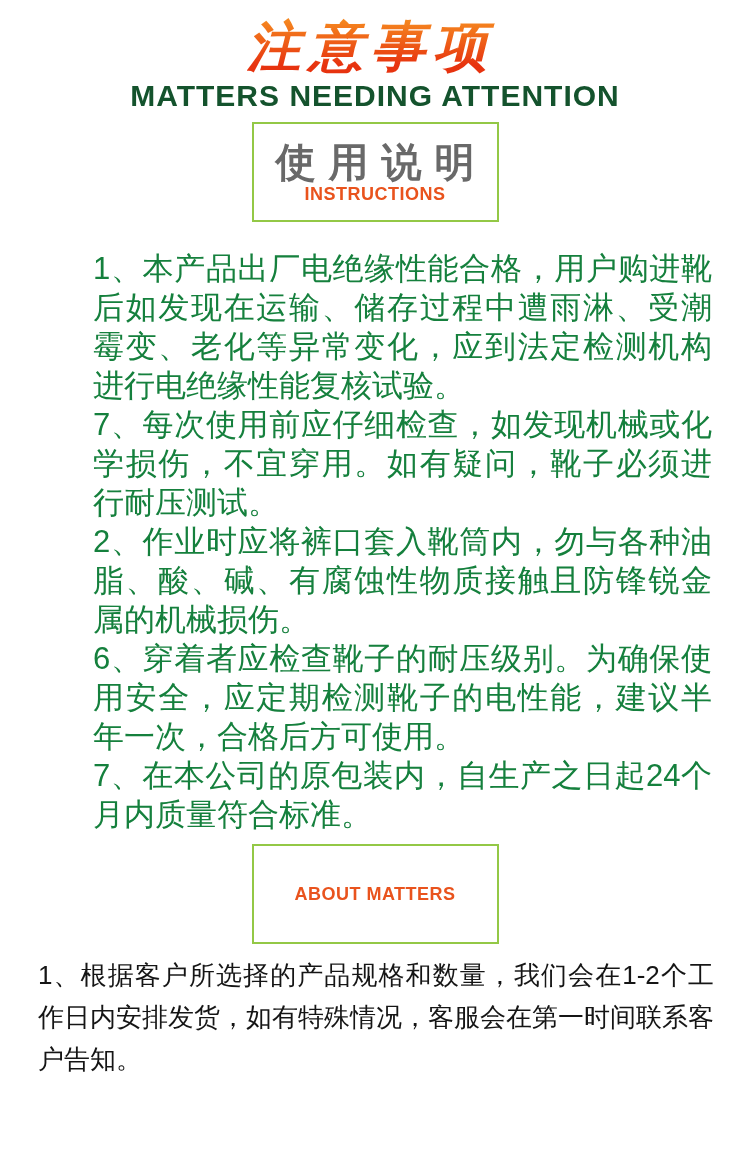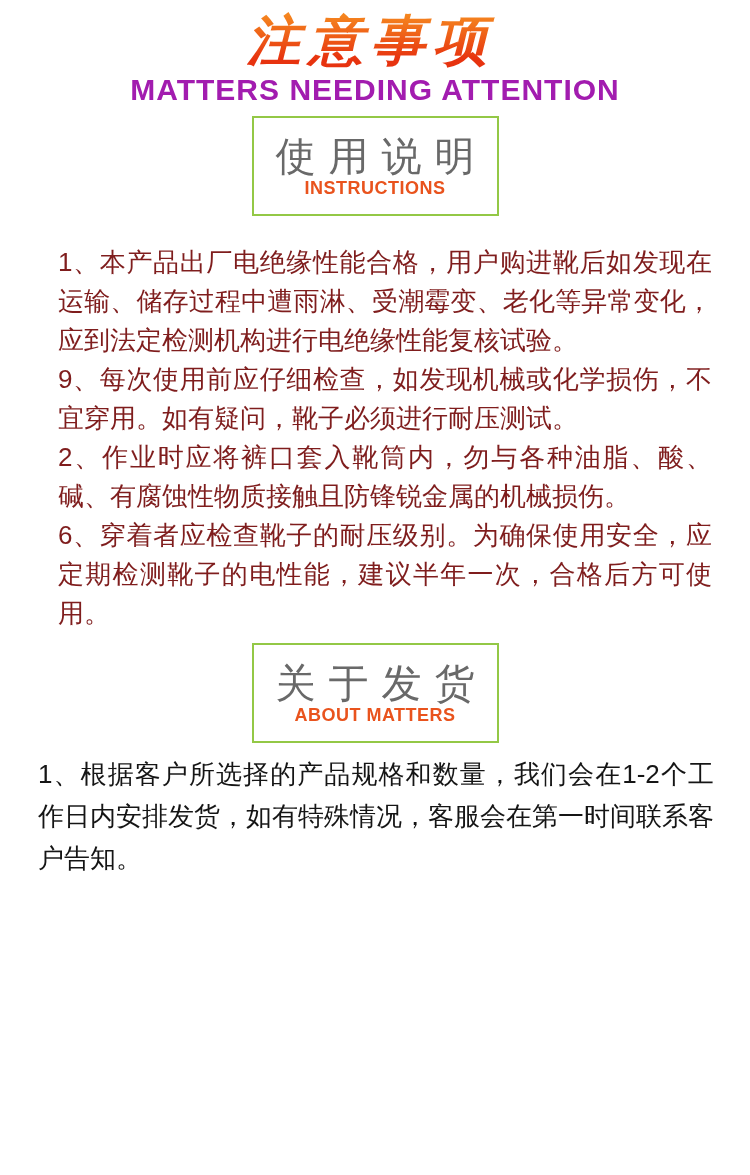--- a/index.html
+++ b/index.html
@@ -7,82 +7,83 @@
   body {
     width: 750px;
     height: 1175px;
     margin: 0 auto;
     font-family: "Liberation Sans", sans-serif;
     overflow: hidden;
   }
   .page { width: 750px; height: 1175px; background: #ffffff; }
 
   
-  .header { text-align: center; padding-top: 10px; }
+  .header { text-align: center; padding-top: 16px; }
   .main-title {
     display: inline-block;
     font-size: 54px;
     font-weight: 900;
     font-style: italic;
     letter-spacing: 8px;
     line-height: 60px;
     background: linear-gradient(180deg, #f5861f 8%, #e7330f 82%);
     -webkit-background-clip: text;
     background-clip: text;
     color: transparent;
     padding-right: 8px;
   }
   .sub-title {
     margin-top: 4px;
     font-size: 30px;
     font-weight: 600;
     letter-spacing: 1px;
-    color: #a21caf;
+    color: #14532d;
     line-height: 32px;
   }
 
   
   .section-box {
     width: 247px;
     height: 100px;
     border: 2px solid #93c846;
     margin: 10px auto 0 auto;
     display: flex;
     flex-direction: column;
     align-items: center;
     justify-content: center;
     background: #ffffff;
   }
   .box-cn {
     font-size: 40px;
-    font-weight: 400;
+    font-weight: 700;
     color: #696969;
     letter-spacing: 13px;
     text-indent: 13px;
     line-height: 44px;
     white-space: nowrap;
   }
   .box-en {
     font-size: 18px;
     font-weight: 700;
     color: #e9531d;
     letter-spacing: 0.5px;
     line-height: 20px;
     white-space: nowrap;
   }
 
   
   .instructions-list {
     padding: 27px 38px 0 58px;
   }
   .instructions-list p {
-    font-size: 26px;
+    font-size: 31px;
     line-height: 39px;
-    color: #7f1d1d;
+    color: #15803d;
     text-align: justify;
+    margin-left: 35px;
   }
 
   
   .delivery-list {
     padding: 10px 36px 0 38px;
   }
   .delivery-list p {
     font-size: 26px;
     line-height: 42px;
     color: #151515;
@@ -99,27 +100,27 @@
     <div class="sub-title">MATTERS NEEDING ATTENTION</div>
   </div>
 
   <div class="section-box">
     <div class="box-cn">使用说明</div>
     <div class="box-en">INSTRUCTIONS</div>
   </div>
 
   <div class="instructions-list">
     <p>1、本产品出厂电绝缘性能合格，用户购进靴后如发现在运输、储存过程中遭雨淋、受潮霉变、老化等异常变化，应到法定检测机构进行电绝缘性能复核试验。</p>
-    <p>9、每次使用前应仔细检查，如发现机械或化学损伤，不宜穿用。如有疑问，靴子必须进行耐压测试。</p>
+    <p>7、每次使用前应仔细检查，如发现机械或化学损伤，不宜穿用。如有疑问，靴子必须进行耐压测试。</p>
     <p>2、作业时应将裤口套入靴筒内，勿与各种油脂、酸、碱、有腐蚀性物质接触且防锋锐金属的机械损伤。</p>
     <p>6、穿着者应检查靴子的耐压级别。为确保使用安全，应定期检测靴子的电性能，建议半年一次，合格后方可使用。</p>
+    <p>7、在本公司的原包装内，自生产之日起24个月内质量符合标准。</p>
   </div>
 
   <div class="section-box">
-    <div class="box-cn">关于发货</div>
     <div class="box-en">ABOUT MATTERS</div>
   </div>
 
   <div class="delivery-list">
     <p>1、根据客户所选择的产品规格和数量，我们会在1-2个工作日内安排发货，如有特殊情况，客服会在第一时间联系客户告知。</p>
 
   </div>
 
 </div>
 

